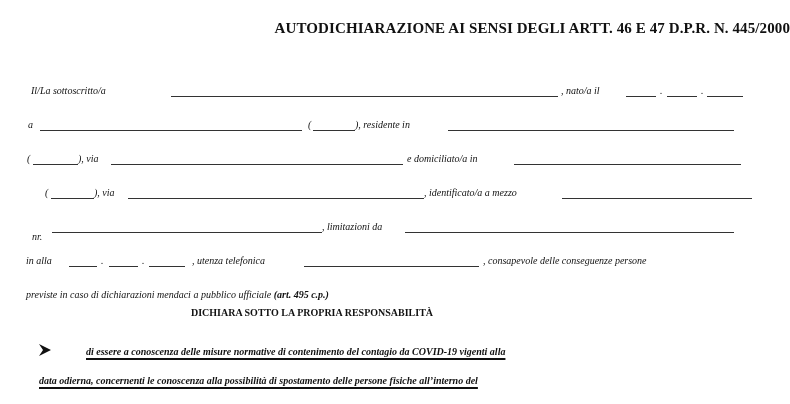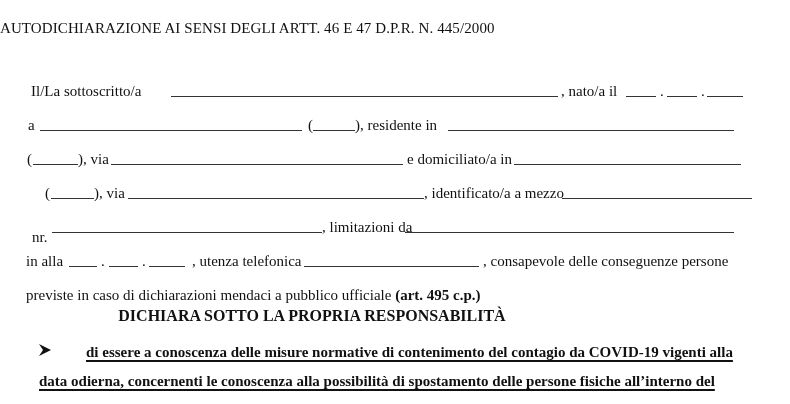--- a/index.html
+++ b/index.html
@@ -12,37 +12,37 @@
       height: 404px;
       overflow: hidden;
       position: relative;
       font-family: "Liberation Serif", "DejaVu Serif", serif;
       color: #111111;
       font-size: 14px;
     }
     .abs { position: absolute; white-space: nowrap; }
     .title {
       left: 0; width: 790px; top: 20px;
-      text-align: left;
-      font-weight: normal;
+      text-align: right;
+      font-weight: bold;
       font-size: 15px;
       letter-spacing: 0.1px;
     }
     .line {
       position: absolute;
       height: 1px;
       background: #333333;
     }
-    .txt { position: absolute; white-space: nowrap; font-size: 15px; line-height: 16px; }
+    .txt { position: absolute; white-space: nowrap; font-size: 10px; line-height: 16px; font-style: italic; }
     .bold { font-weight: bold; }
     .heading2 {
       left: 0; width: 624px; top: 307px;
       text-align: center;
       font-weight: bold;
-      font-size: 16px;
+      font-size: 10px;
     }
     .ul-bold {
       font-weight: bold;
       text-decoration: underline;
       text-underline-offset: 3px;
       text-decoration-thickness: 1.5px;
     }
     .arrow {
       position: absolute;
       left: 38px; top: 343px;

